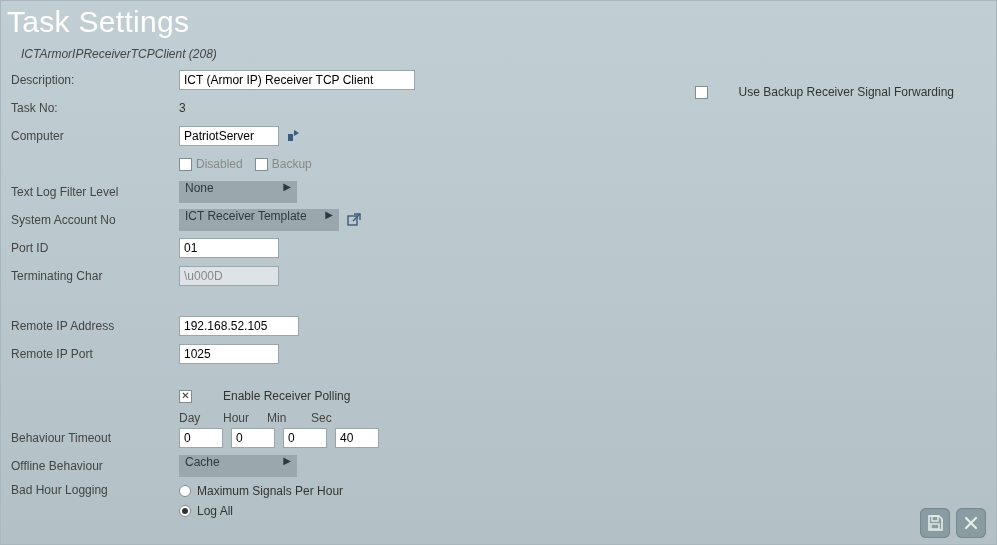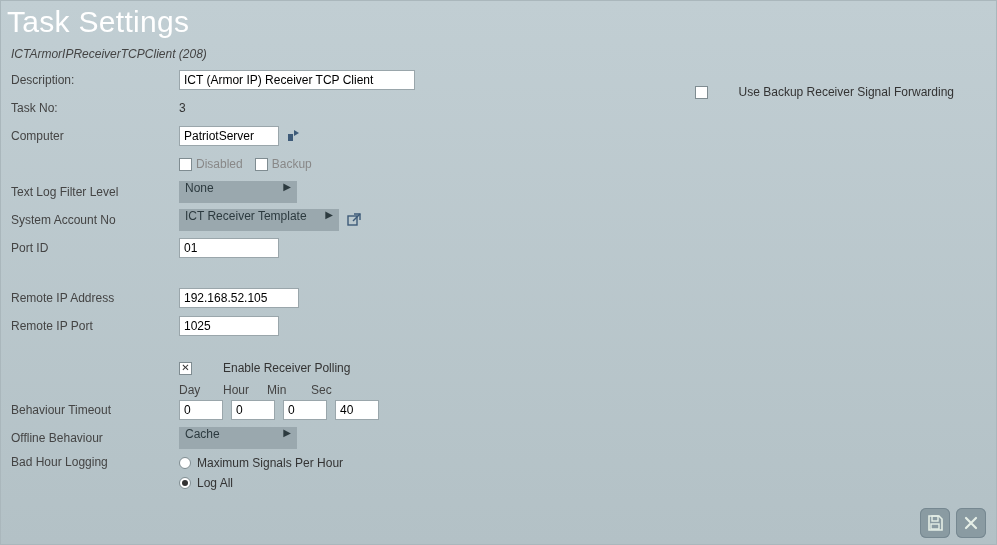--- a/index.html
+++ b/index.html
@@ -23,21 +23,21 @@
   }
   .title {
     font-size: 30px;
     color: #ffffff;
     padding: 4px 6px 0 6px;
     font-weight: normal;
     letter-spacing: 0.3px;
   }
   .subtitle {
     font-style: italic;
-    padding: 8px 10px 6px 10px;
+    padding: 8px 10px 6px 20px;
     color: #444;
   }
   .form {
     padding: 0 10px;
   }
   .row {
     display: flex;
     align-items: center;
     min-height: 26px;
     margin-bottom: 2px;
@@ -234,20 +234,24 @@
           <path d="M13 1 L6 8" stroke="#3d5a78" stroke-width="1.4"></path>
         </svg>
       </span>
     </div>
 
     <div class="row">
       <div class="label">Port ID</div>
       <input type="text" style="width: 100px;" value="01">
     </div>
 
+    <div class="row">
+      <div class="label">Terminating Char</div>
+      <input type="text" style="width: 100px;" disabled="" value="\u000D">
+    </div>
 
     <div class="gap-lg"></div>
 
     <div class="row">
       <div class="label">Remote IP Address</div>
       <input type="text" style="width: 120px;" value="192.168.52.105">
     </div>
 
     <div class="row">
       <div class="label">Remote IP Port</div>

